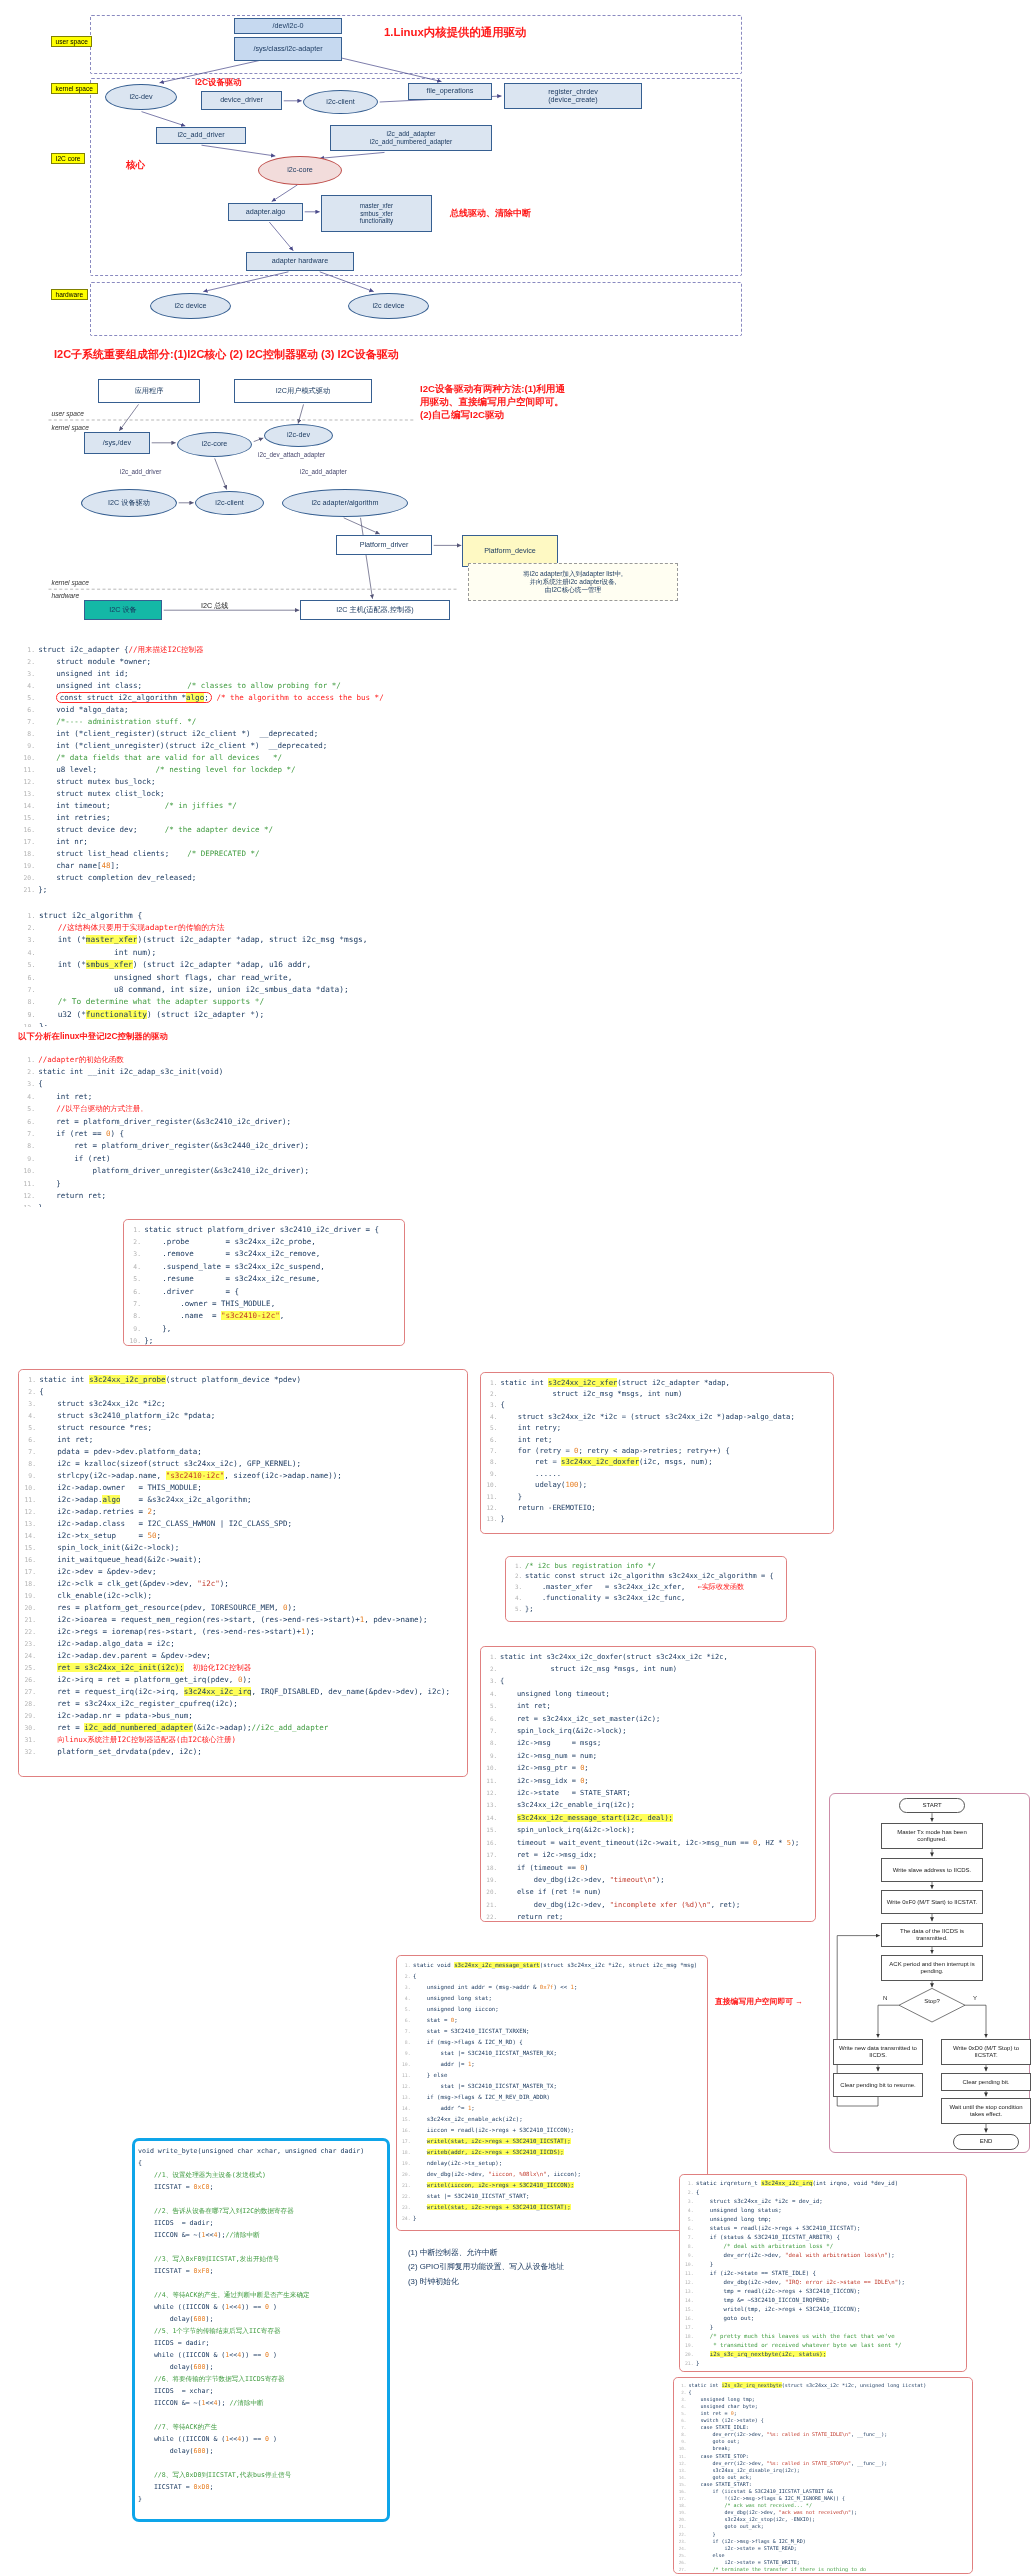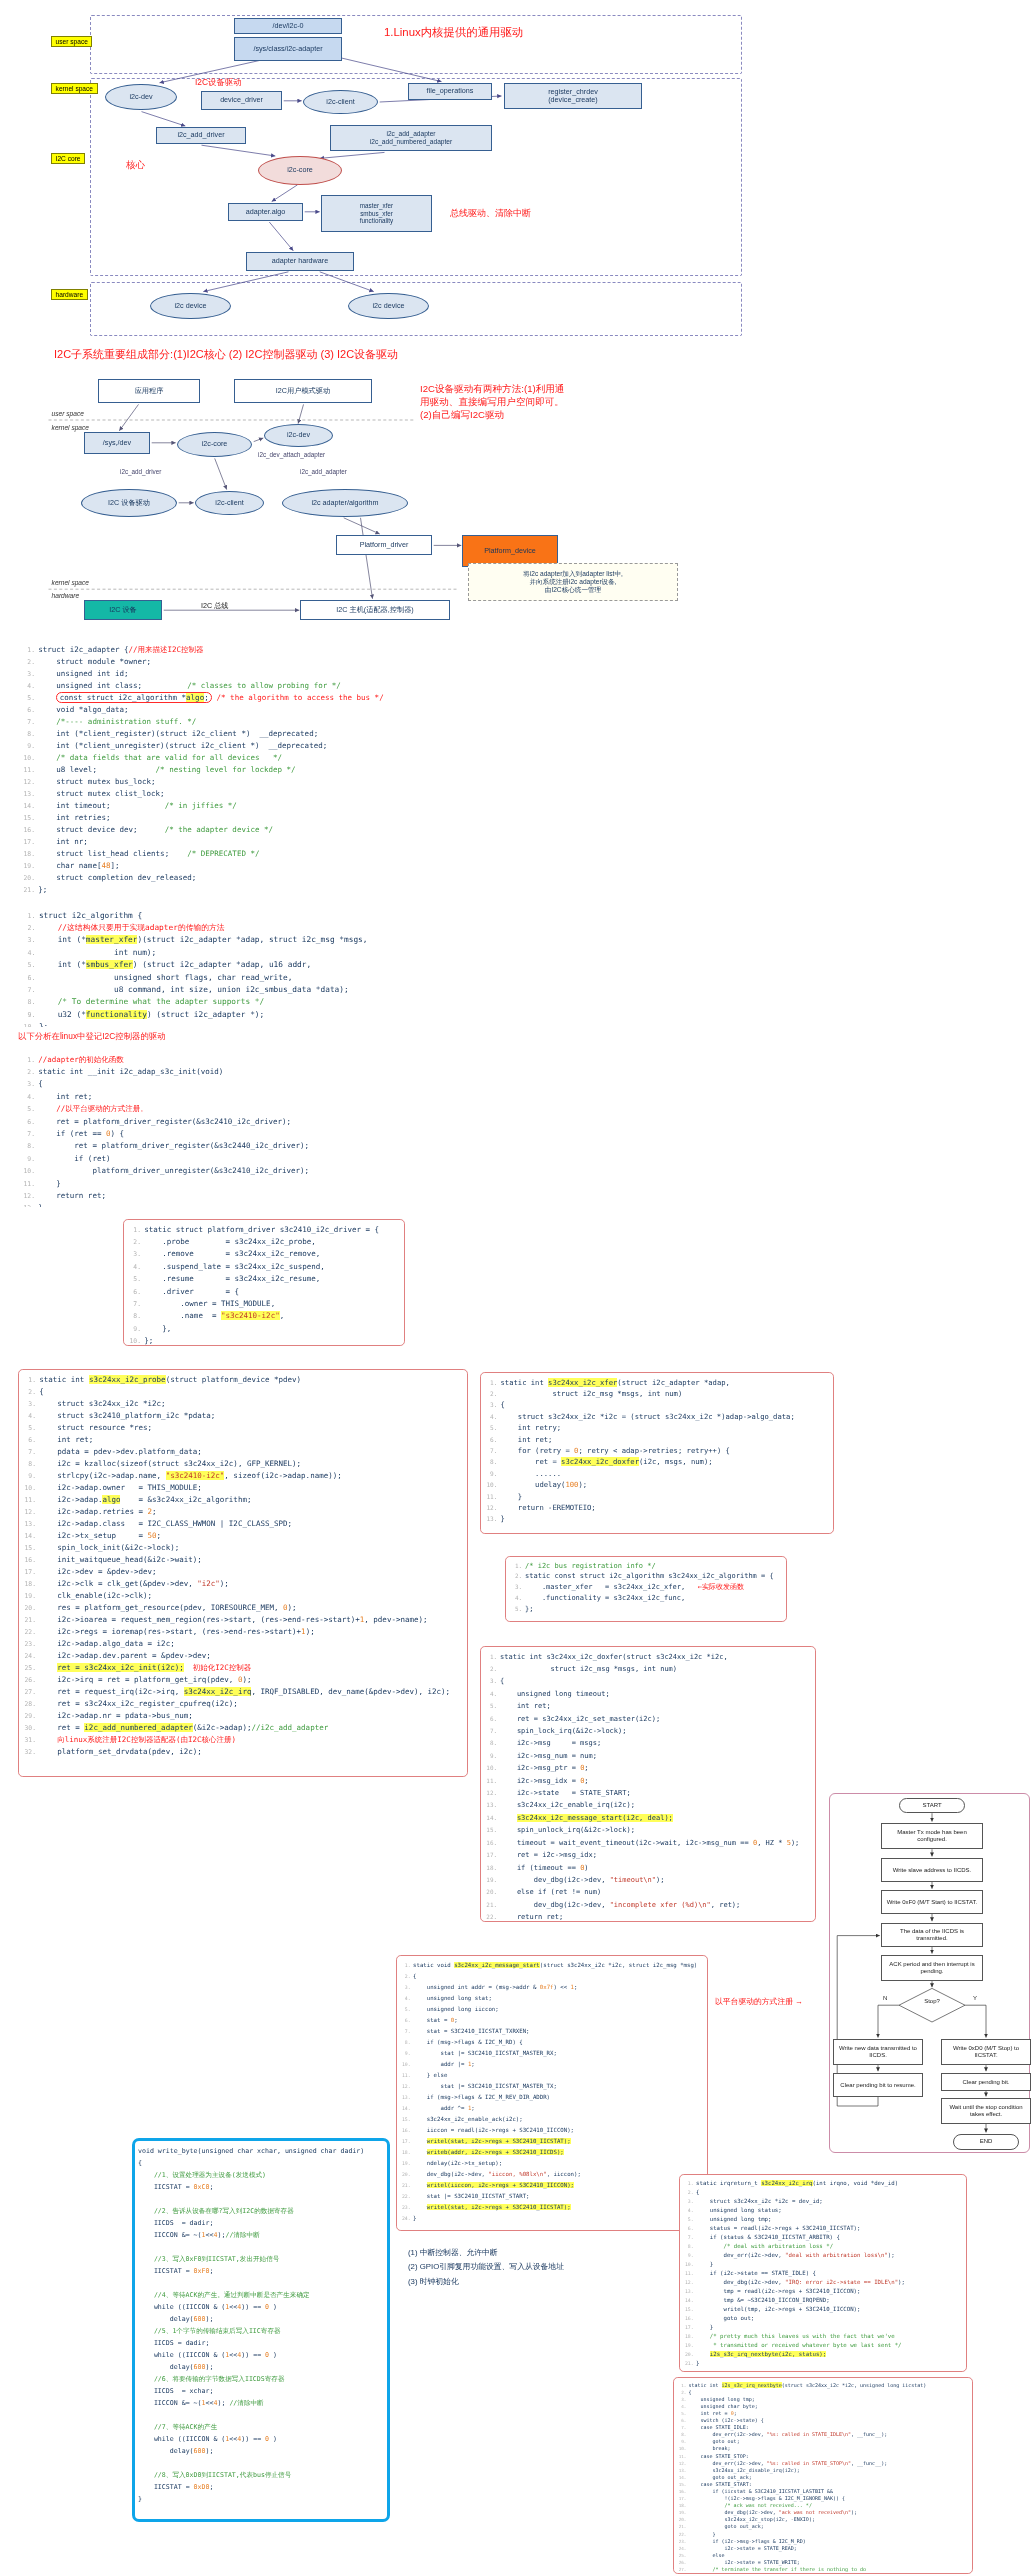--- a/index.html
+++ b/index.html
@@ -5,21 +5,21 @@
   *{margin:0;padding:0;box-sizing:border-box}
   body{background:#fff;font-family:"Liberation Sans",sans-serif;color:#000}
   #page{position:relative;width:1034px;height:2576px;background:#ffffff;overflow:hidden}
   .abs{position:absolute}
   .tag{position:absolute;background:#ffff00;border:0.6px solid #808000;font-size:6.6px;padding:1.2px 3.6px;color:#000;white-space:nowrap}
   .region{position:absolute;border:1px dashed #8a8ac0;border-radius:1.8px}
   .dbox{position:absolute;background:#dbe5f1;border:0.6px solid #365f91;display:flex;align-items:center;justify-content:center;text-align:center;font-size:7.2px;color:#17365d;white-space:pre-line;line-height:1.18;padding:0.6px 1.8px}
   .dell{border-radius:50%}
   .grayfill{background:#c6d9f0}
   .corefill{background:#f2dcdb;border-color:#c0504d}
-  .redtxt{position:absolute;color:#ff1a1a;font-weight:normal;white-space:pre-line;line-height:1.35}
+  .redtxt{position:absolute;color:#ff1a1a;font-weight:bold;white-space:pre-line;line-height:1.35}
   .smlbl{position:absolute;color:#44446b;font-size:6.3px;white-space:nowrap}
   .seplbl{position:absolute;color:#333;font-size:6.6px;font-style:italic;white-space:nowrap}
   .codebox{position:absolute;font-family:"DejaVu Sans Mono",monospace;color:#17365d;background:#fff;padding:3.6px 3px;overflow:hidden}
   .bordered{border:1px solid #e08080;border-radius:4.8px}
   .cl{white-space:pre}
   .ln{color:#b3b3b3;display:inline-block;width:2.2em;text-align:right;margin-right:0.5em;font-size:85%}
   .c{color:#3f9b3f}
   .s{color:#c0392b}
   .n{color:#e67e22}
   .h{background:#ffff59}
@@ -137,21 +137,21 @@
     <div class="dbox dell" style="left:216px;top:52px;width:69px;height:23px">i2c-dev</div>
     <span class="smlbl" style="left:210px;top:79px">i2c_dev_attach_adapter</span>
     <span class="smlbl" style="left:72px;top:96px">i2c_add_driver</span>
     <span class="smlbl" style="left:252px;top:96px">i2c_add_adapter</span>
 
     <div class="dbox dell" style="left:33px;top:117px;width:96px;height:28px">I2C 设备驱动</div>
     <div class="dbox dell" style="left:147px;top:119px;width:69px;height:24px">i2c-client</div>
     <div class="dbox dell" style="left:234px;top:117px;width:126px;height:28px">i2c adapter/algorithm</div>
 
     <div class="dbox" style="left:288px;top:163px;width:96px;height:20.4px;background:#fff">Platform_driver</div>
-    <div class="dbox" style="left:414px;top:163px;width:96px;height:32px;background:#f97316">Platform_device</div>
+    <div class="dbox" style="left:414px;top:163px;width:96px;height:32px;background:#fef9c3">Platform_device</div>
     <div class="dbox" style="left:420px;top:191px;width:210px;height:38px;background:#fffef2;border:0.6px dashed #999;font-size:6.6px">将i2c adapter加入到adapter list中,
 并向系统注册i2c adapter设备,
 由I2C核心统一管理</div>
 
     <span class="seplbl" style="left:3.6px;top:207px">kernel space</span>
     <span class="seplbl" style="left:3.6px;top:220px">hardware</span>
 
     <div class="dbox" style="left:36px;top:228px;width:78px;height:20.4px;background:#14b8a6">I2C 设备</div>
     <span class="smlbl" style="left:153px;top:229px;font-size:7.2px;color:#222">I2C 总线</span>
     <div class="dbox" style="left:252px;top:228px;width:150px;height:20.4px;background:#fff">I2C 主机(适配器,控制器)</div>
@@ -371,21 +371,21 @@
       <div class="cl"><span class="lc">    <span class="c">//7、等待ACK的产生</span></span></div>
       <div class="cl"><span class="lc">    while ((IICCON &amp; (<span class="n">1</span>&lt;&lt;<span class="n">4</span>)) == <span class="n">0</span> )</span></div>
       <div class="cl"><span class="lc">        delay(<span class="n">600</span>);</span></div>
       <div class="cl"><span class="lc">&nbsp;</span></div>
       <div class="cl"><span class="lc">    <span class="c">//8、写入0xD0到IICSTAT,代表bus停止信号</span></span></div>
       <div class="cl"><span class="lc">    IICSTAT = <span class="n">0xD0</span>;</span></div>
       <div class="cl"><span class="lc">}</span></div>
     </div>
 
   <div class="redtxt" style="left:715px;top:1997px;font-size:7.8px;white-space:nowrap">
-    <span>以平台驱动的方式注册</span>
+    <span>直接编写用户空间即可</span>
     <span>→</span>
   </div>
 
   <div class="codebox bordered" style="left:679px;top:2174px;width:288px;height:198px;font-size:5.7px;line-height:9px">
       <div class="cl"><span class="ln">1.</span><span class="lc">static irqreturn_t <span class="h">s3c24xx_i2c_irq</span>(int irqno, void *dev_id)</span></div>
       <div class="cl"><span class="ln">2.</span><span class="lc">{</span></div>
       <div class="cl"><span class="ln">3.</span><span class="lc">    struct s3c24xx_i2c *i2c = dev_id;</span></div>
       <div class="cl"><span class="ln">4.</span><span class="lc">    unsigned long status;</span></div>
       <div class="cl"><span class="ln">5.</span><span class="lc">    unsigned long tmp;</span></div>
       <div class="cl"><span class="ln">6.</span><span class="lc">    status = readl(i2c-&gt;regs + S3C2410_IICSTAT);</span></div>

